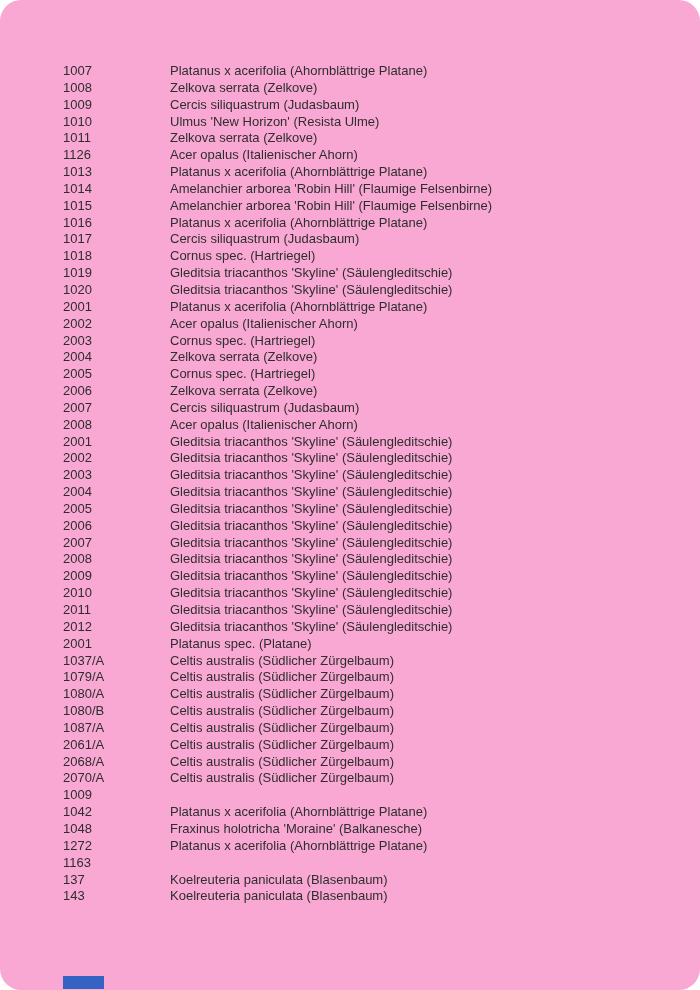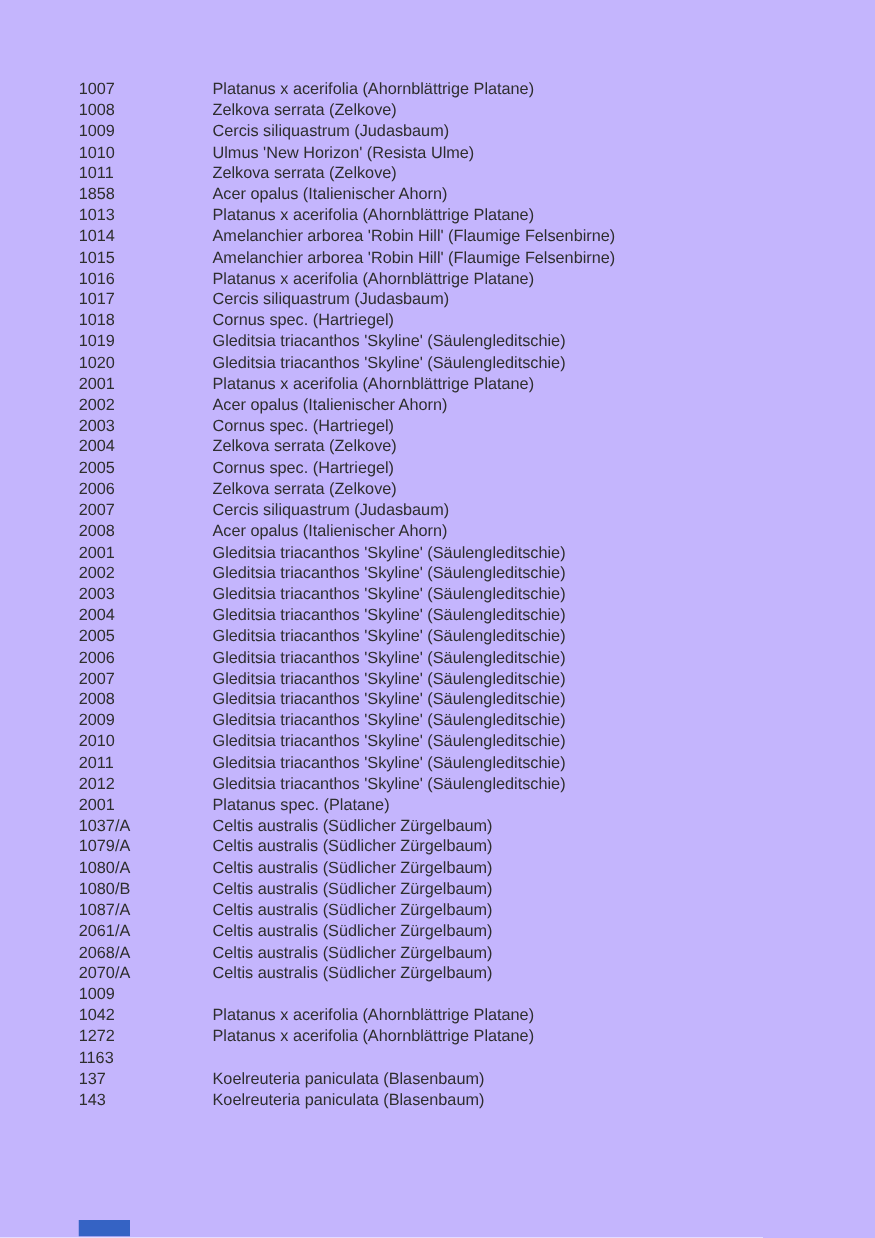--- a/index.html
+++ b/index.html
@@ -4,24 +4,25 @@
 <style>
   html, body {
     margin: 0;
     padding: 0;
     background: #ffffff;
   }
   .page {
     position: relative;
     width: 700px;
     height: 990px;
-    background: #c4b5fd;
+    background: #f9a8d4;
     overflow: hidden;
     font-family: "Liberation Sans", "DejaVu Sans", sans-serif;
     color: #2e2e2e;
+    border-radius: 21px;
   }
   .tree-list {
     position: absolute;
     left: 63px;
     top: 63px;
     right: 20px;
   }
   .row {
     display: flex;
     align-items: baseline;
@@ -71,21 +72,21 @@
       <span class="num">1010</span>
       <span class="species">Ulmus 'New Horizon' (Resista Ulme)</span>
     </div>
 
     <div class="row">
       <span class="num">1011</span>
       <span class="species">Zelkova serrata (Zelkove)</span>
     </div>
 
     <div class="row">
-      <span class="num">1858</span>
+      <span class="num">1126</span>
       <span class="species">Acer opalus (Italienischer Ahorn)</span>
     </div>
 
     <div class="row">
       <span class="num">1013</span>
       <span class="species">Platanus x acerifolia (Ahornblättrige Platane)</span>
     </div>
 
     <div class="row">
       <span class="num">1014</span>
@@ -269,20 +270,24 @@
 
     <div class="row">
       <span class="num">1009</span>
     </div>
 
     <div class="row">
       <span class="num">1042</span>
       <span class="species">Platanus x acerifolia (Ahornblättrige Platane)</span>
     </div>
 
+    <div class="row">
+      <span class="num">1048</span>
+      <span class="species">Fraxinus holotricha 'Moraine' (Balkanesche)</span>
+    </div>
 
     <div class="row">
       <span class="num">1272</span>
       <span class="species">Platanus x acerifolia (Ahornblättrige Platane)</span>
     </div>
 
 
     <div class="row">
       <span class="num">1163</span>
     </div>

